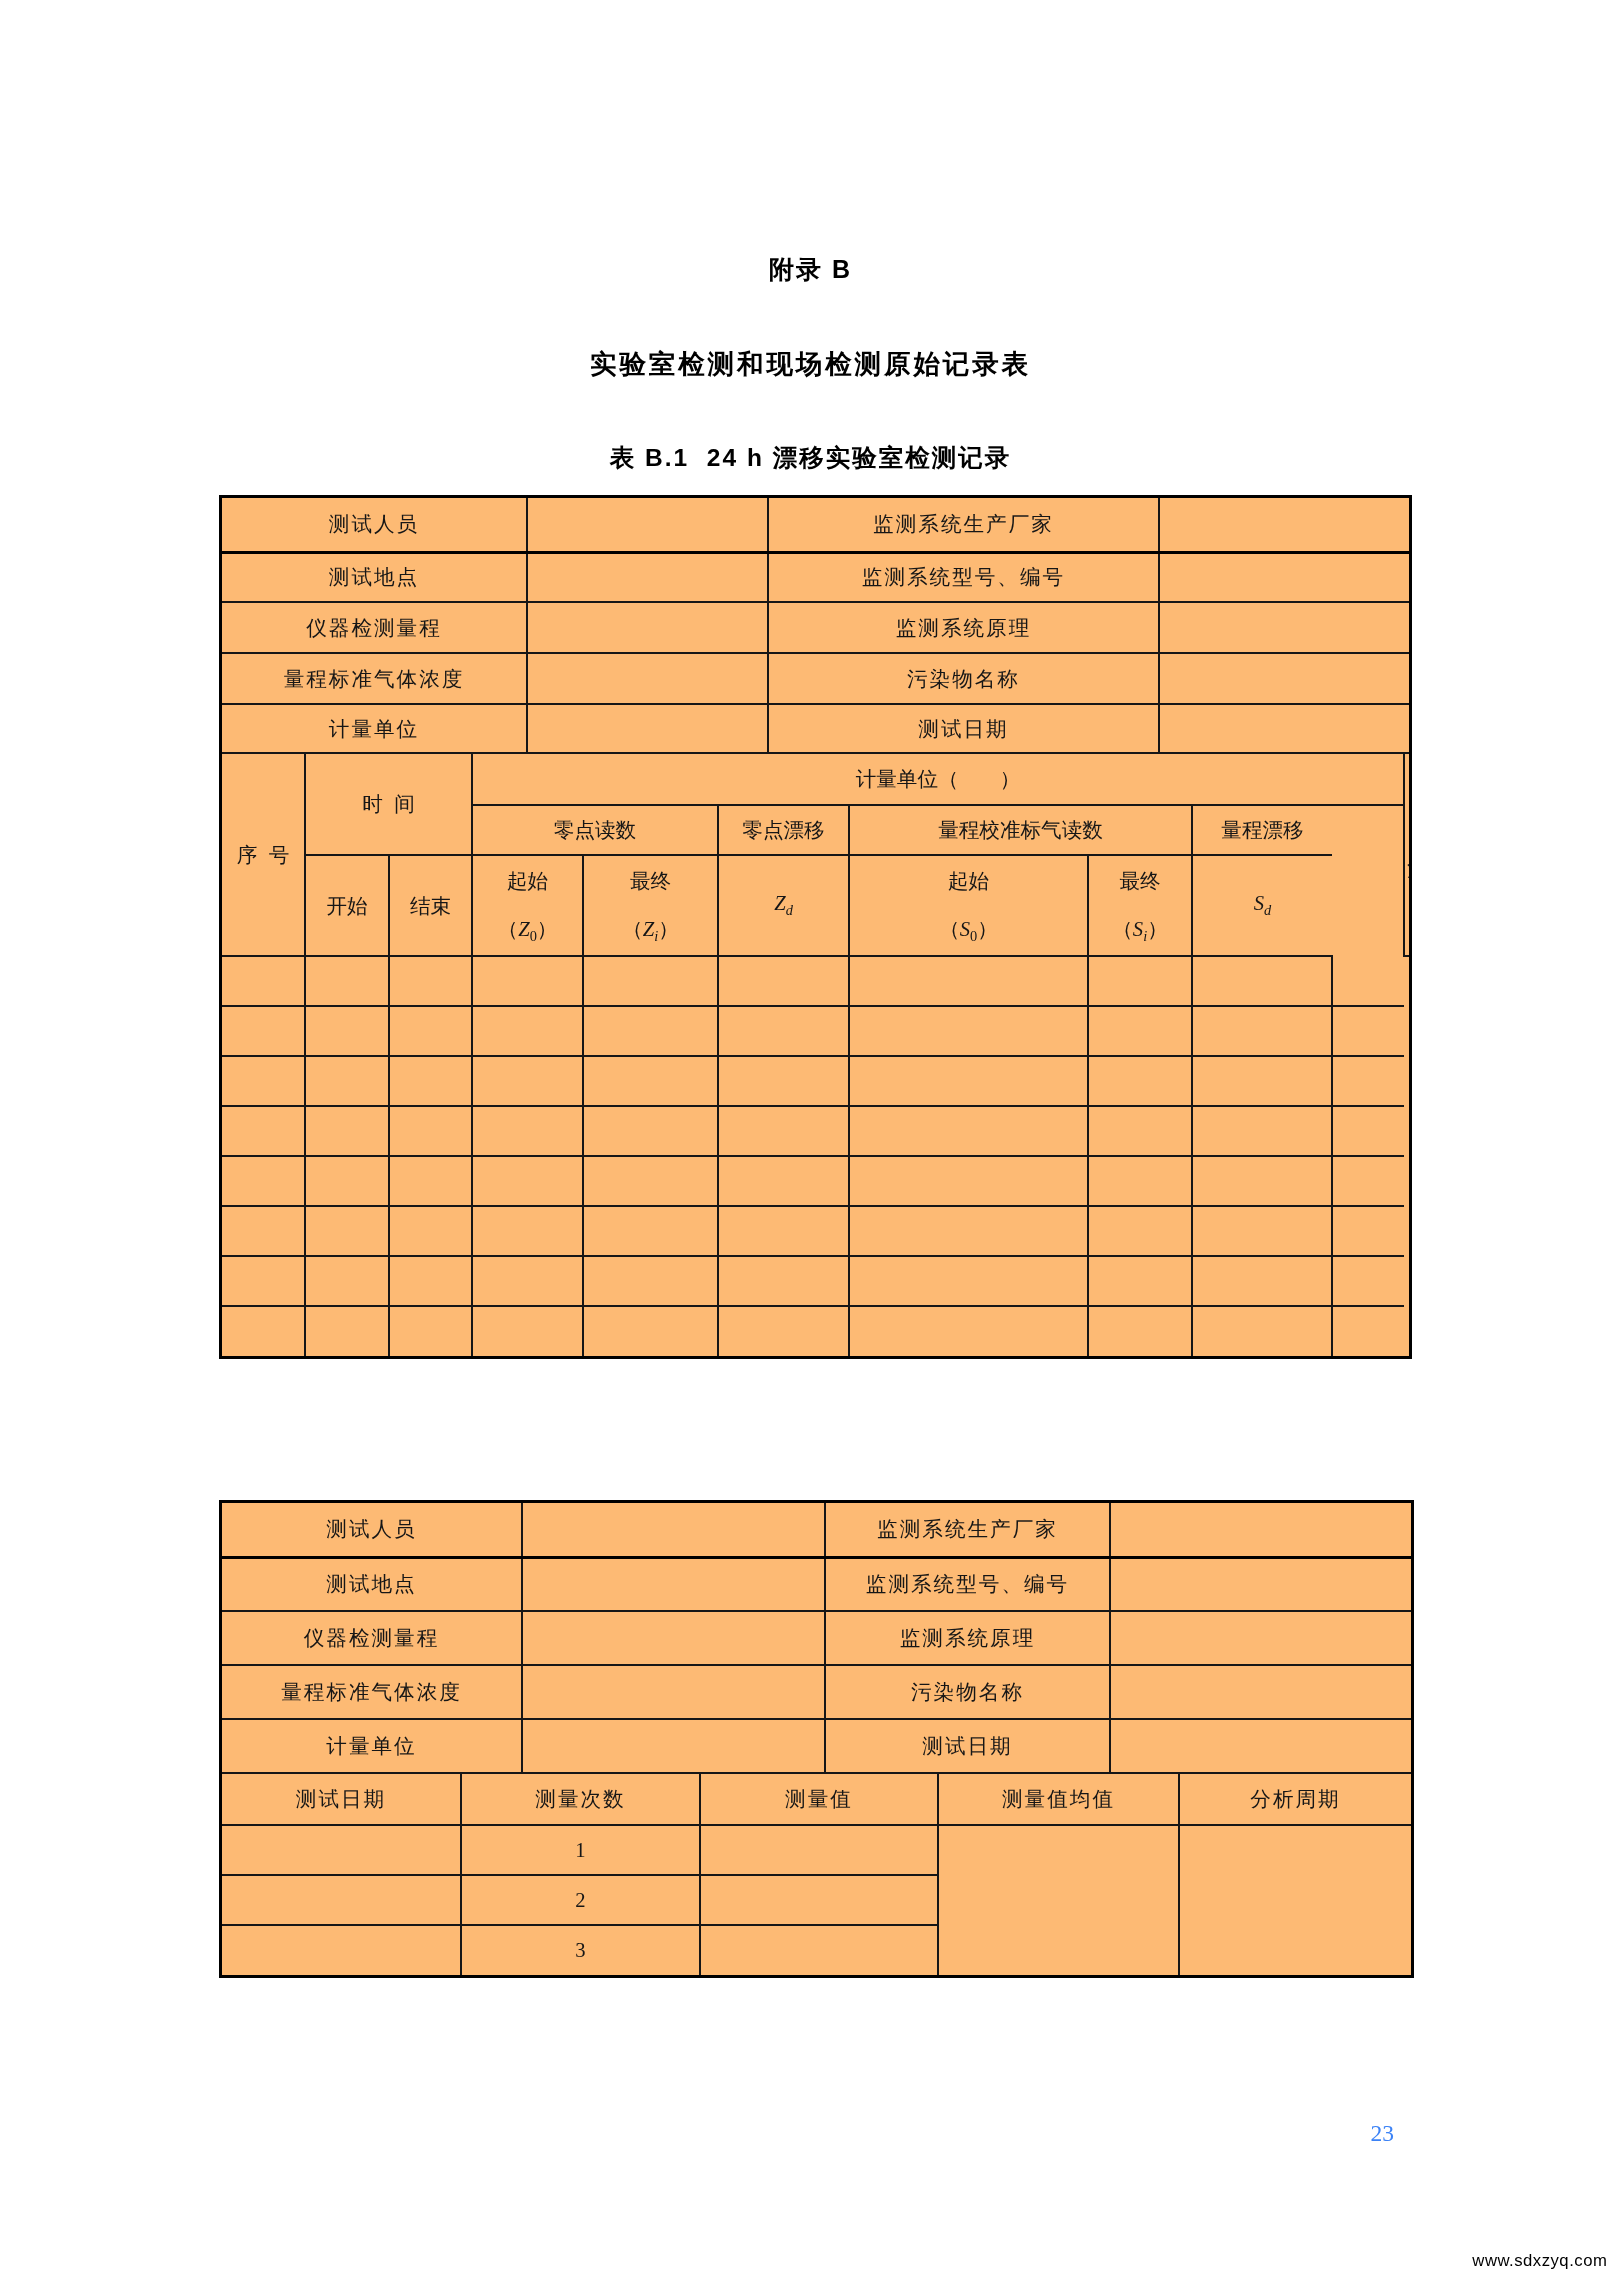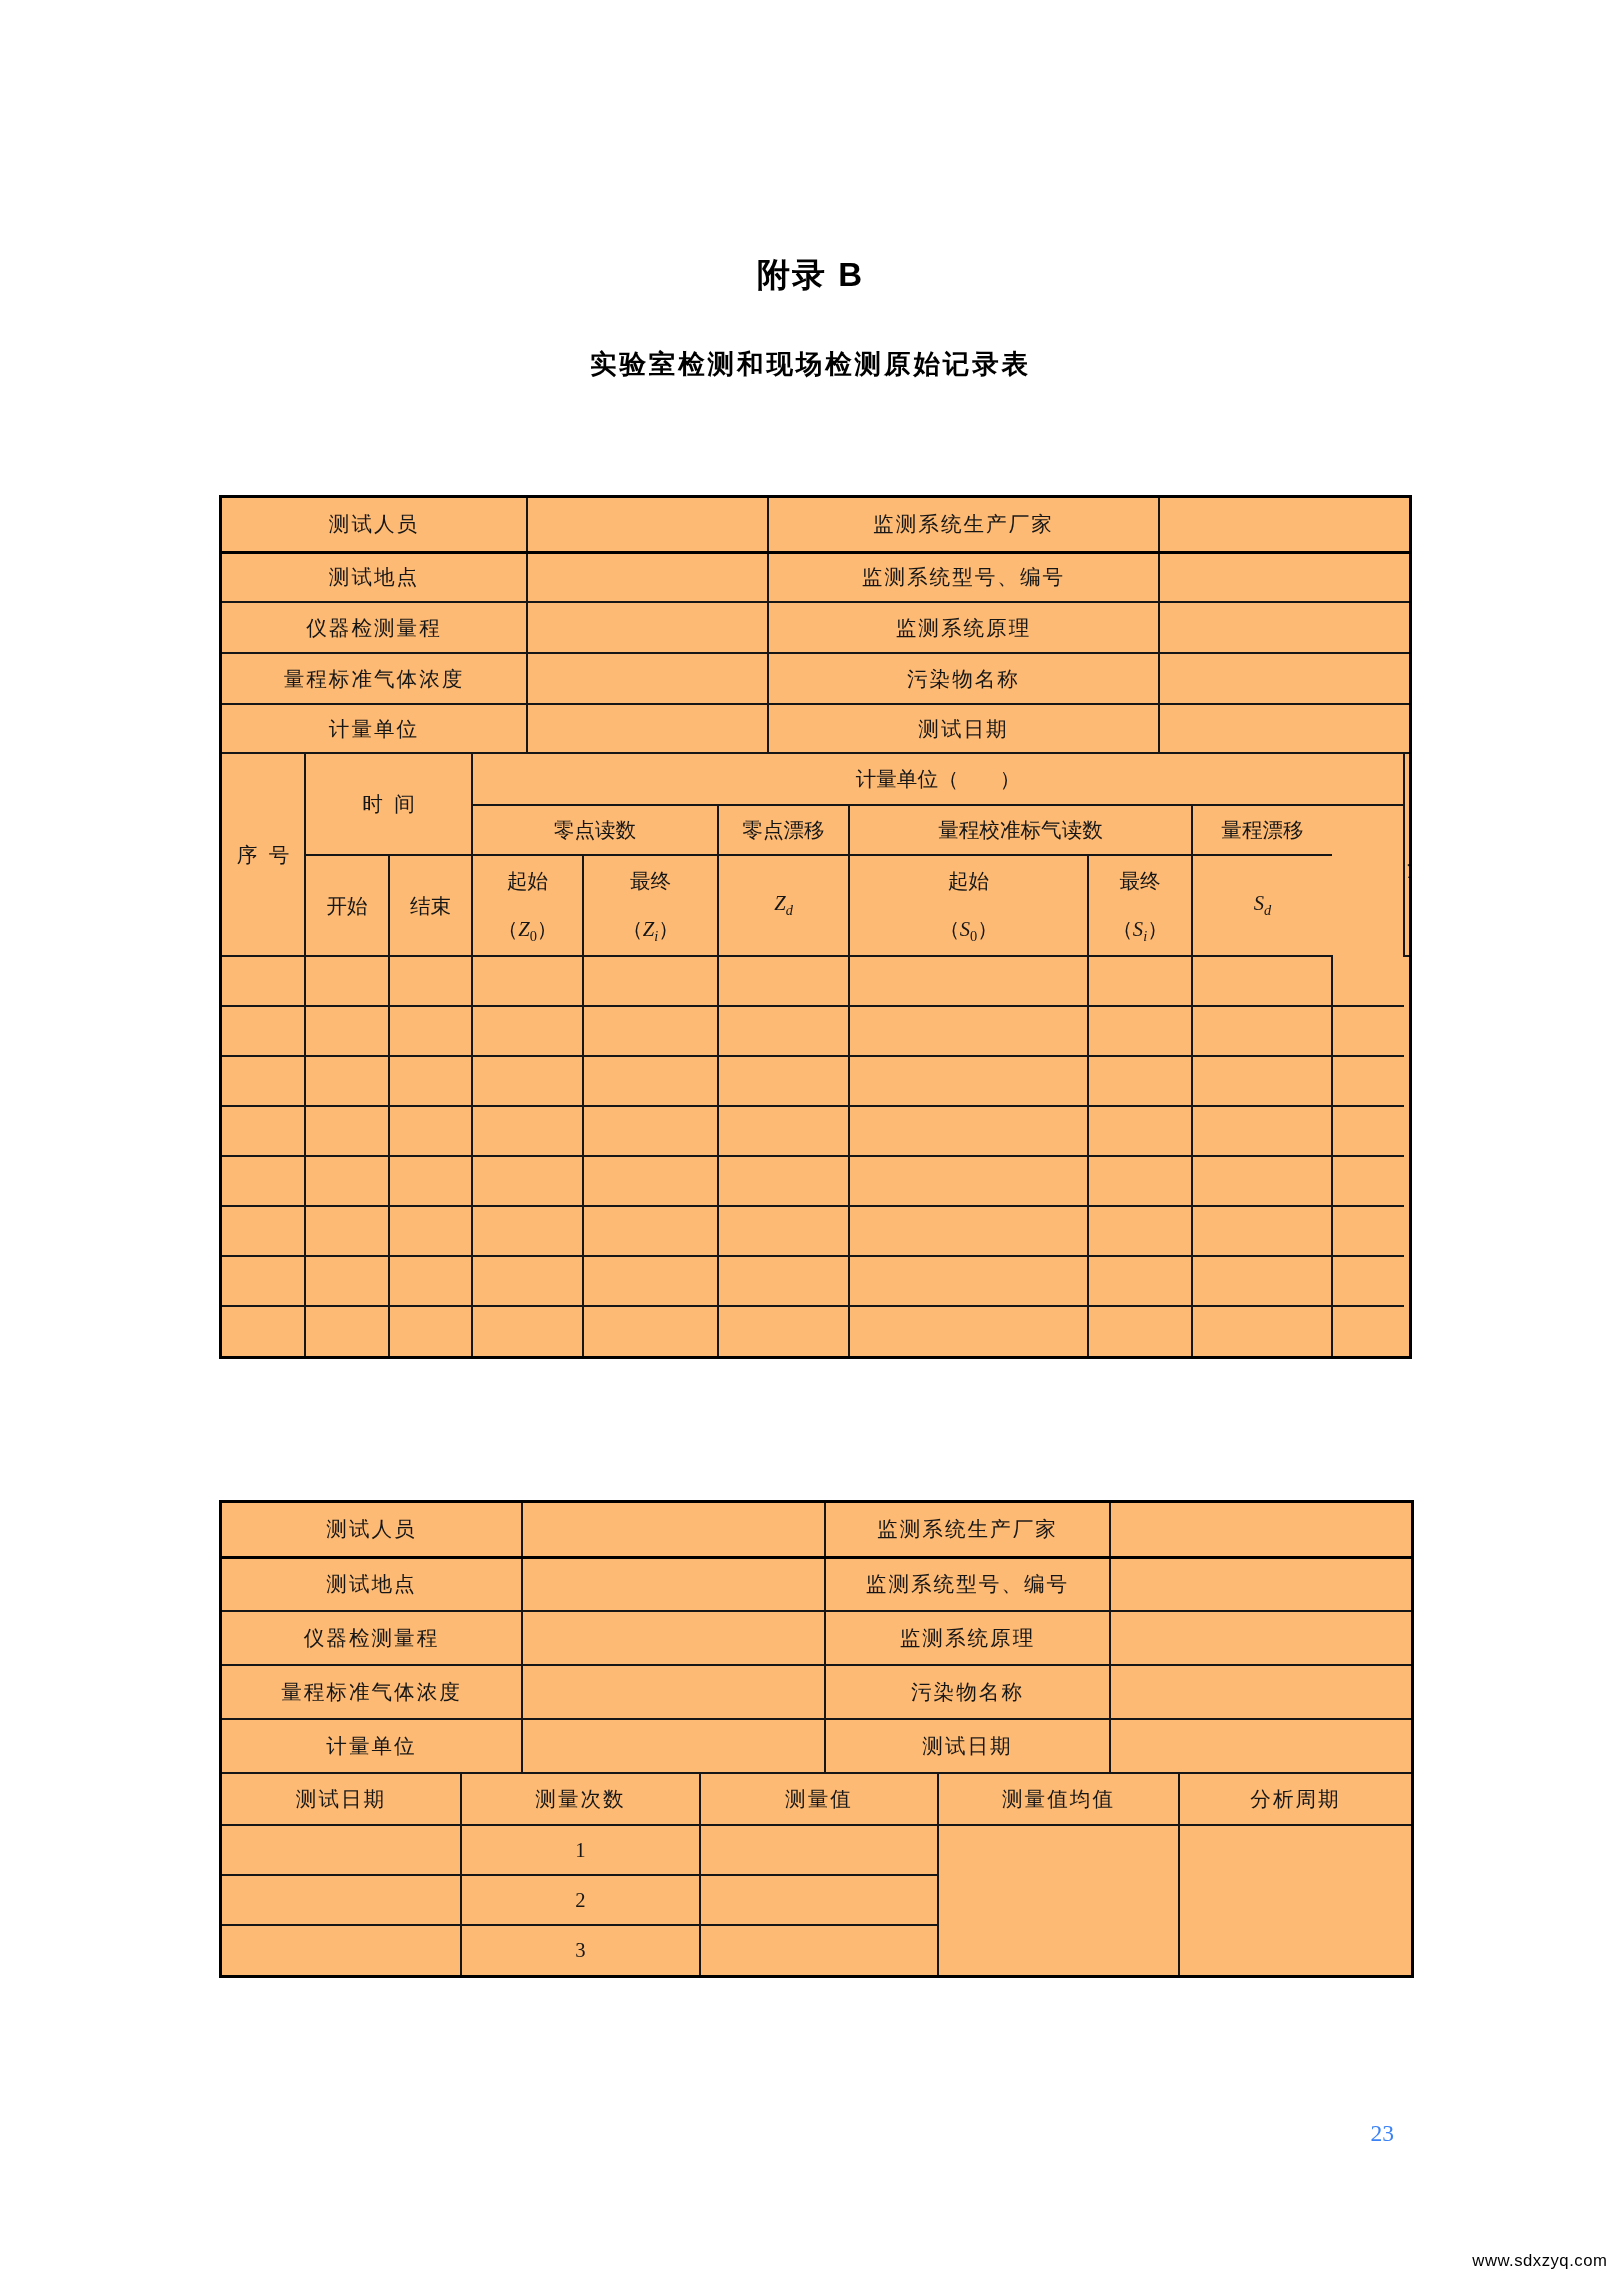--- a/index.html
+++ b/index.html
@@ -3,21 +3,21 @@
 <meta charset="utf-8">
 <style>
   html,body { margin:0; padding:0; background:#888; }
   .page {
     position:relative; width:1621px; height:2293px; margin:0 auto;
     background:#ffffff; overflow:hidden;
     font-family:"Liberation Serif","DejaVu Serif",serif; color:#161616;
   }
   .center-line { position:absolute; left:0; width:100%; text-align:center; white-space:pre; }
   .hd { font-family:"Liberation Sans","DejaVu Sans",sans-serif; font-weight:700; color:#000; }
-  .t-main  { top:253px;  font-size:33px; letter-spacing:2px; }
+  .t-main  { top:253px;  font-size:25px; letter-spacing:2px; }
   .t-sub   { top:300px;  font-size:25.5px; letter-spacing:2px; }
   .t-head  { top:346px;  font-size:26.5px; letter-spacing:2.9px; }
   .cap-b1  { top:441px;  font-size:24.5px; letter-spacing:2px; }
   .cap-b2  { top:1445px; font-size:24.5px; letter-spacing:2px; }
 
   .tbl-wrap { position:absolute; border:3.9px solid #000; background:#fdba74; }
   .tbl-wrap table { border-collapse:collapse; table-layout:fixed; width:100%; }
   .tbl-wrap td {
     border:2px solid #161616; text-align:center; vertical-align:middle;
     font-size:20.6px; padding:0 2px; overflow:hidden;
@@ -43,20 +43,21 @@
   }
 </style>
 </head>
 <body>
 
 <div class="page">
 
   <div class="center-line hd t-main">附录 B</div>
   <div class="center-line hd t-head">实验室检测和现场检测原始记录表</div>
 
+  <div class="center-line hd cap-b1">表 B.1  24 h 漂移实验室检测记录</div>
 
   <div class="tbl-wrap" style="left:219px; top:495px; width:1187px;">
 
     <table>
       <colgroup>
           <col style="width:304px">
           <col style="width:240px">
           <col style="width:390px">
           <col style="width:249px">
         </colgroup>

